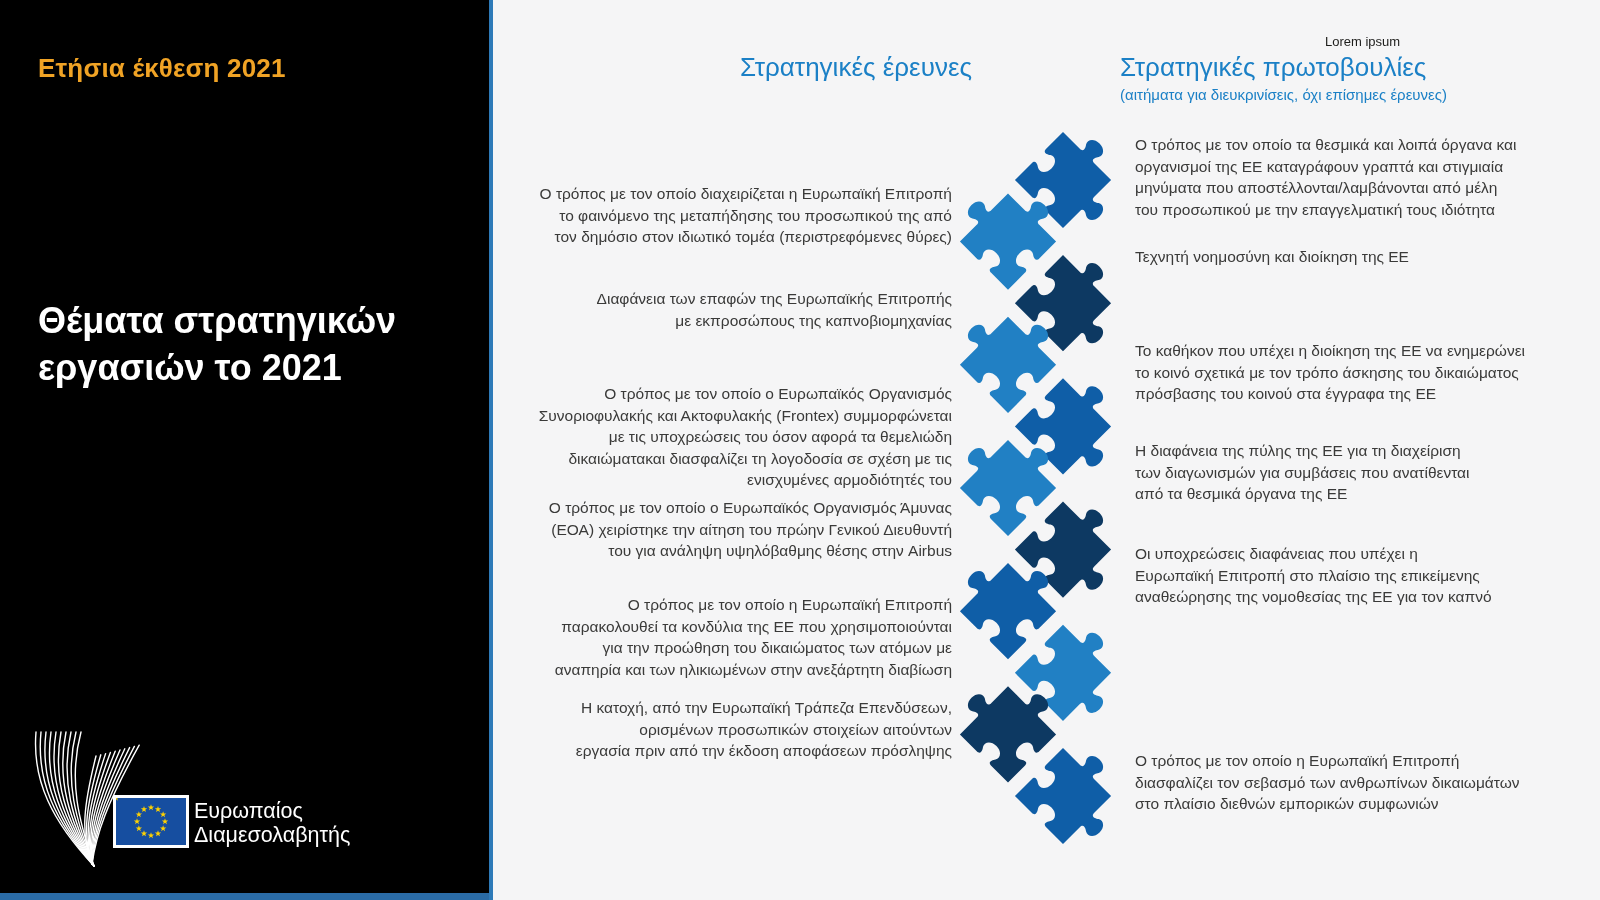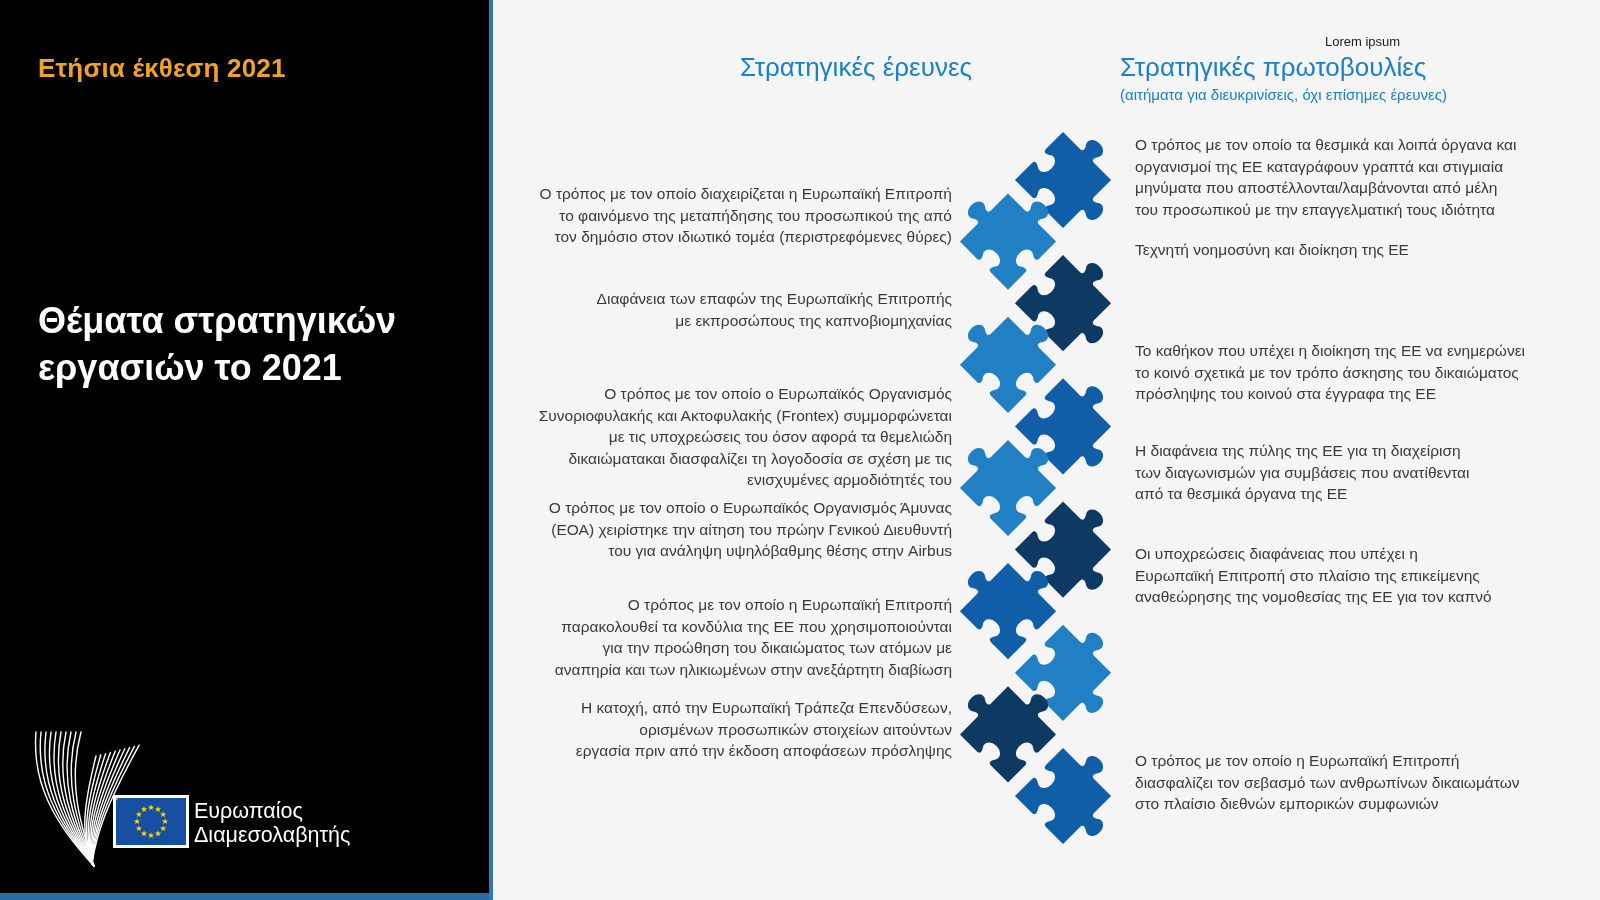--- a/index.html
+++ b/index.html
@@ -144,24 +144,24 @@
 για την προώθηση του δικαιώματος των ατόμων με
 αναπηρία και των ηλικιωμένων στην ανεξάρτητη διαβίωση</div>
   <div class="txt-item inq-item" style="top:697px">Η κατοχή, από την Ευρωπαϊκή Τράπεζα Επενδύσεων,
 ορισμένων προσωπικών στοιχείων αιτούντων
 εργασία πριν από την έκδοση αποφάσεων πρόσληψης</div>
 
   <div class="txt-item init-item" style="top:134px">Ο τρόπος με τον οποίο τα θεσμικά και λοιπά όργανα και
 οργανισμοί της ΕΕ καταγράφουν γραπτά και στιγμιαία
 μηνύματα που αποστέλλονται/λαμβάνονται από μέλη
 του προσωπικού με την επαγγελματική τους ιδιότητα</div>
-  <div class="txt-item init-item" style="top:239px">Τεχνητή νοημοσύνη και διοίκηση της ΕΕ</div>
+  <div class="txt-item init-item" style="top:246px">Τεχνητή νοημοσύνη και διοίκηση της ΕΕ</div>
   <div class="txt-item init-item" style="top:340px">Το καθήκον που υπέχει η διοίκηση της ΕΕ να ενημερώνει
 το κοινό σχετικά με τον τρόπο άσκησης του δικαιώματος
-πρόσληψης του κοινού στα έγγραφα της ΕΕ</div>
+πρόσβασης του κοινού στα έγγραφα της ΕΕ</div>
   <div class="txt-item init-item" style="top:543px">Οι υποχρεώσεις διαφάνειας που υπέχει η
 Ευρωπαϊκή Επιτροπή στο πλαίσιο της επικείμενης
 αναθεώρησης της νομοθεσίας της ΕΕ για τον καπνό</div>
   <div class="txt-item init-item" style="top:440px">Η διαφάνεια της πύλης της ΕΕ για τη διαχείριση
 των διαγωνισμών για συμβάσεις που ανατίθενται
 από τα θεσμικά όργανα της ΕΕ</div>
   <div class="txt-item init-item" style="top:750px">Ο τρόπος με τον οποίο η Ευρωπαϊκή Επιτροπή
 διασφαλίζει τον σεβασμό των ανθρωπίνων δικαιωμάτων
 στο πλαίσιο διεθνών εμπορικών συμφωνιών</div>
 

